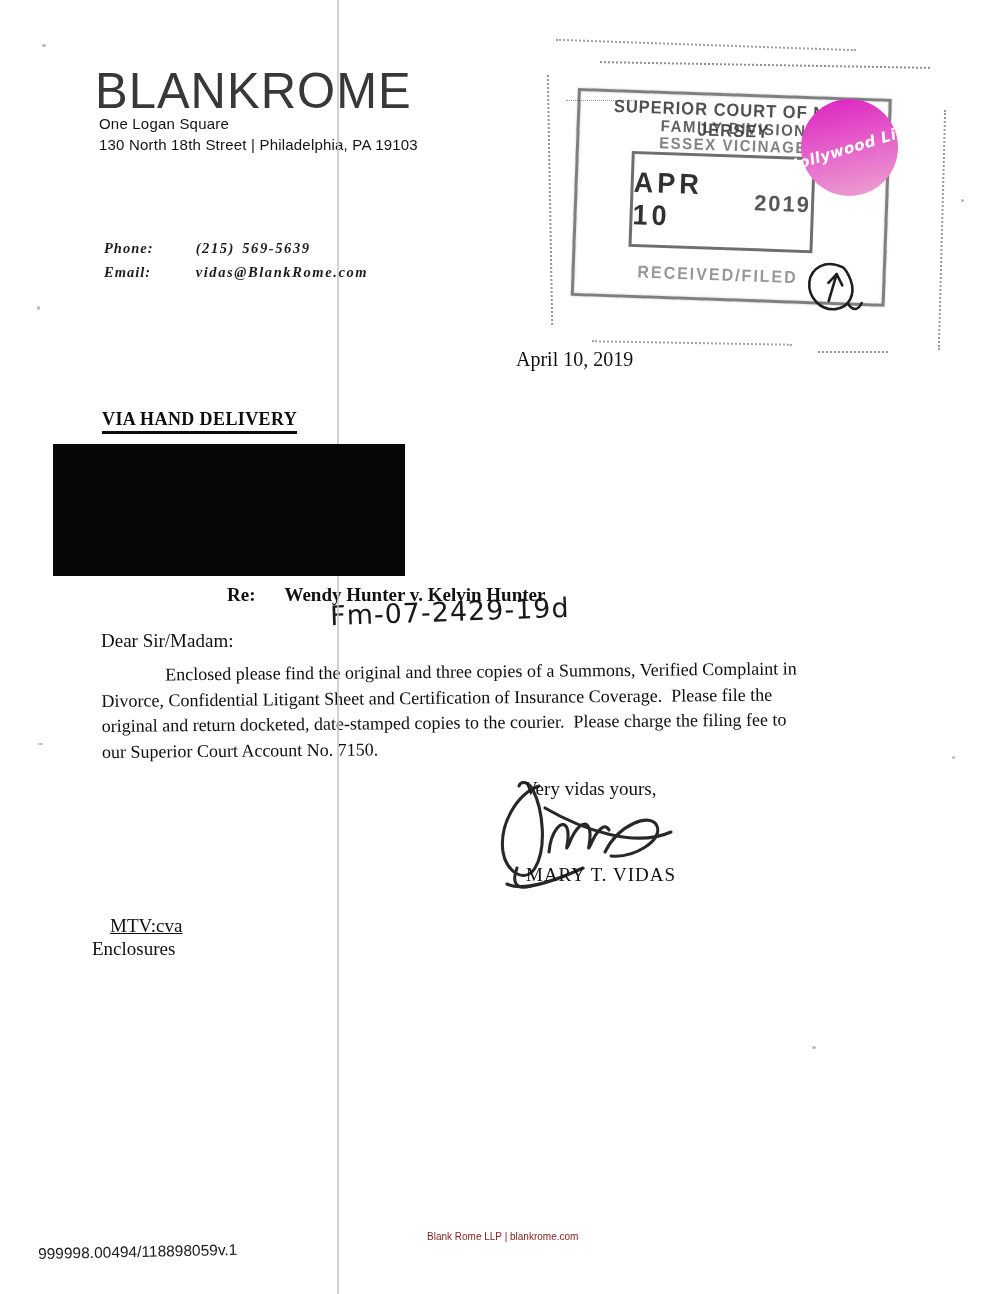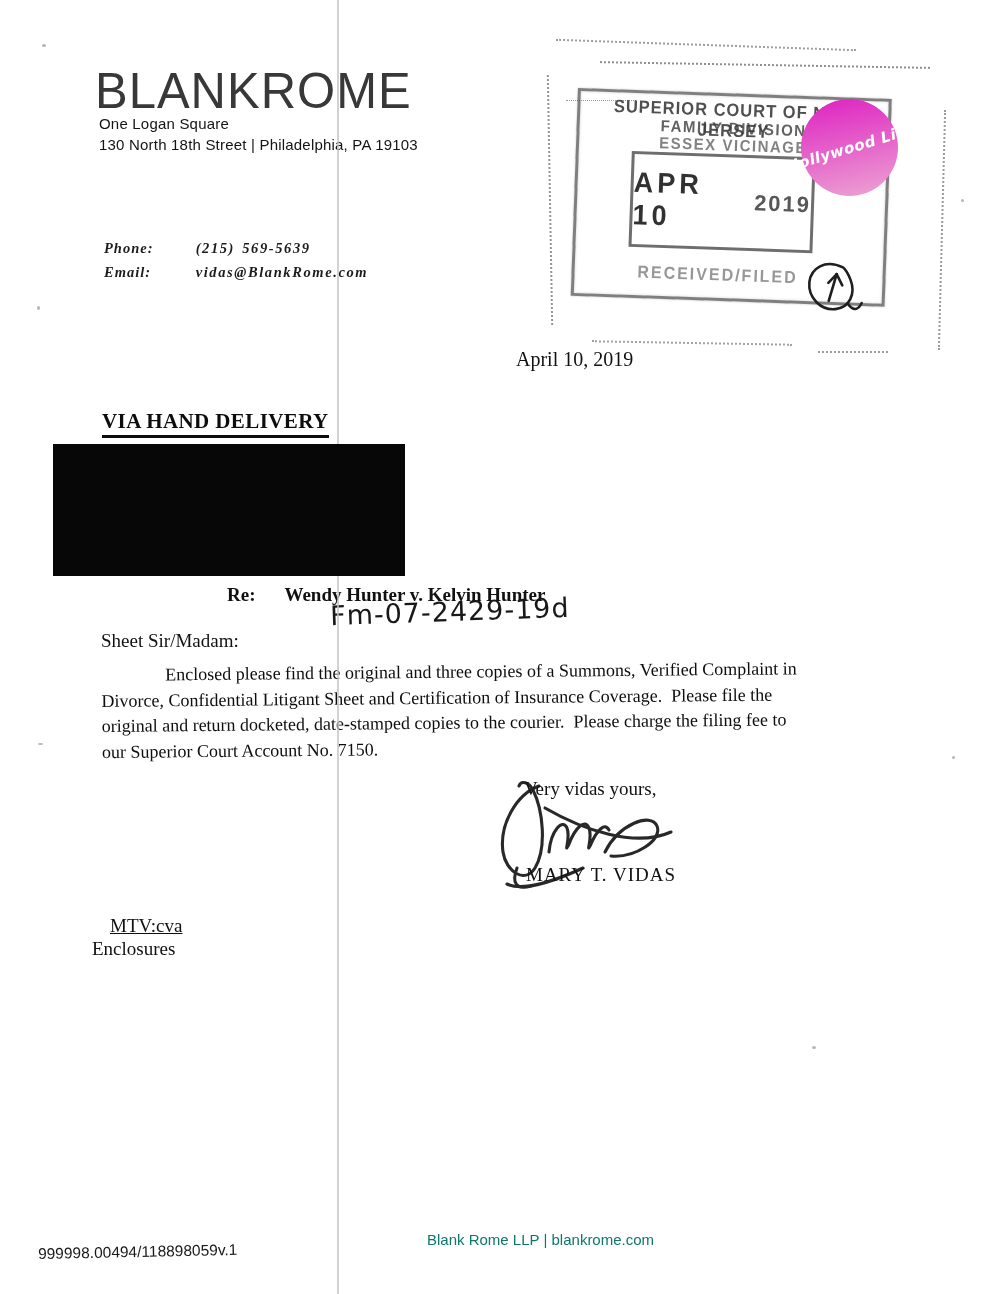--- a/index.html
+++ b/index.html
@@ -65,21 +65,21 @@
   }
   .badge span {
     transform:rotate(-17deg);
     font-family:"DejaVu Sans", sans-serif; font-style:italic; font-weight:bold;
     font-size:15px; color:#ffffff; white-space:nowrap; letter-spacing:0.5px;
   }
 
   
   .letter-date { left:516px; top:348px; font-size:20px; }
   .via {
-    left:102px; top:409px; font-size:21px; font-weight:bold; letter-spacing:0.4px;
+    left:102px; top:409px; font-size:18px; font-weight:bold; letter-spacing:0.4px;
     border-bottom:3px solid #0d0d0d; padding-bottom:1px; color:#0d0d0d;
   }
   .redaction { left:53px; top:444px; width:352px; height:132px; background:#070707; z-index:4; }
   .re-line { left:227px; top:584px; font-size:19px; font-weight:bold; white-space:nowrap; }
   .re-subject { margin-left:29px; }
   .case-number {
     left:330px; top:596px;
     font-family:"DejaVu Sans", sans-serif; font-size:27px; color:#181818;
     letter-spacing:1px; transform:rotate(-2deg); white-space:nowrap;
   }
@@ -90,21 +90,21 @@
   }
   .body-line { white-space:pre-wrap; }
   .body-line.first { text-indent:64px; }
   .closing { left:524px; top:778px; font-size:19px; }
   .signature { left:487px; top:772px; width:192px; height:120px; z-index:2; }
   .signer { left:526px; top:864px; font-size:19px; letter-spacing:1px; }
   .initials { left:110px; top:915px; font-size:19px;text-decoration:underline; }
   .enclosures { left:92px; top:938px; font-size:19px; }
 
   
-  .footer-firm { left:427px; top:1231px; font-family:"Liberation Sans", sans-serif; font-size:15px; color:#0f766e;text-align:center; }
+  .footer-firm { left:427px; top:1231px; font-family:"Liberation Sans", sans-serif; font-size:10px; color:#7f1d1d;text-align:center; }
   .doc-number  { left:38px;  top:1243px; font-family:"Liberation Sans", sans-serif; font-size:15.5px; color:#1a1a1a; transform:rotate(-1.2deg); }
 
   
   .fold { left:337px; top:0; width:2px; height:1294px; background:#c3c3c3; opacity:.75; z-index:3; }
   .noise { z-index:1; }
   .speck { background:#7a7a7a; border-radius:50%; opacity:.55; z-index:1; }
 </style>
 </head>
 <body>
 
@@ -167,21 +167,21 @@
 
   <div class="abs letter-date">April 10, 2019</div>
   <div class="abs via">VIA HAND DELIVERY</div>
   <div class="abs redaction"></div>
 
   <div class="abs re-line">
     <span>Re:</span><span class="re-subject">Wendy Hunter v. Kelvin Hunter</span>
   </div>
   <div class="abs case-number">Fm-07-2429-19d</div>
 
-  <div class="abs salutation">Sheet Sir/Madam:</div>
+  <div class="abs salutation">Dear Sir/Madam:</div>
 
   <div class="abs body-block">
     <div class="body-line first">Enclosed please find the original and three copies of a Summons, Verified Complaint in</div>
     <div class="body-line">Divorce, Confidential Litigant Sheet and Certification of Insurance Coverage.  Please file the</div>
     <div class="body-line">original and return docketed, date-stamped copies to the courier.  Please charge the filing fee to</div>
     <div class="body-line">our Superior Court Account No. 7150.</div>
   </div>
 
   <div class="abs closing">Very vidas yours,</div>
 

